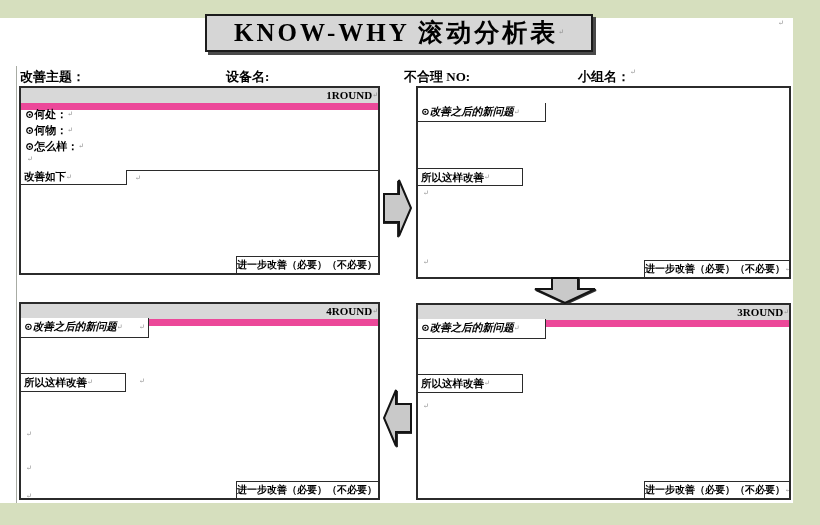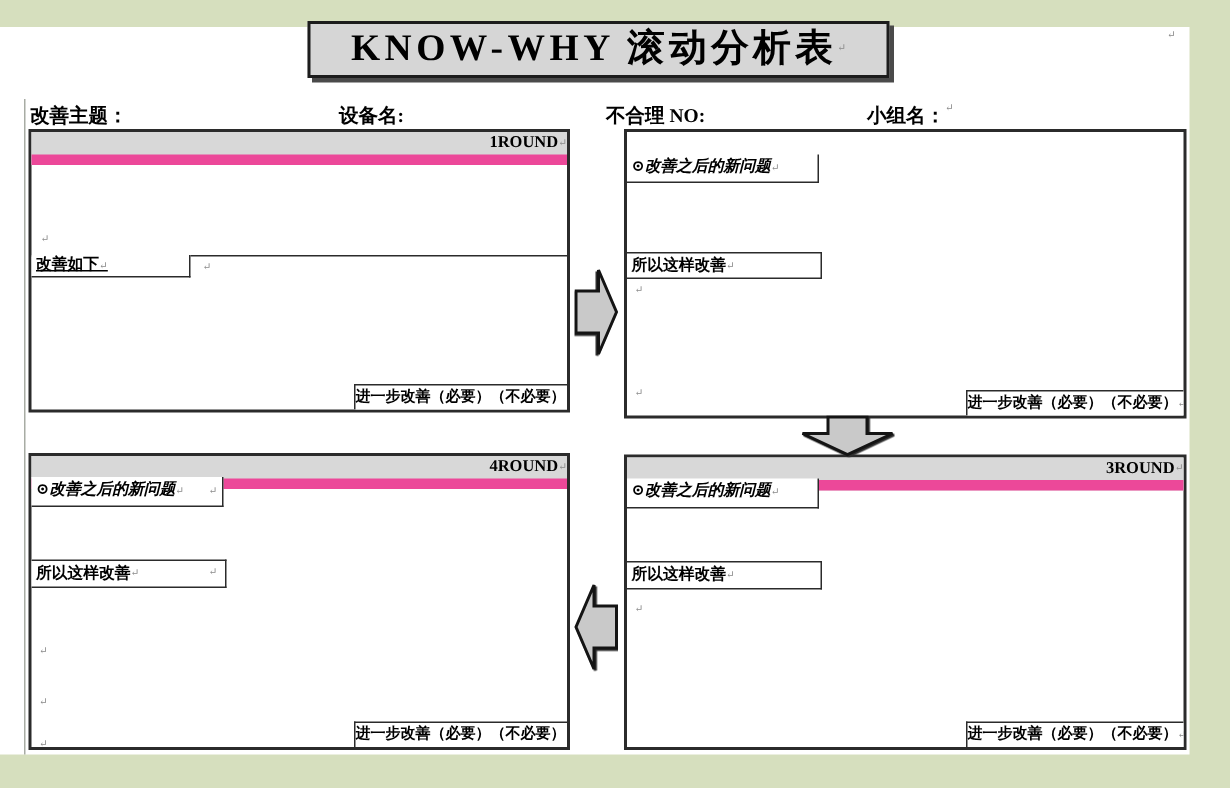--- a/index.html
+++ b/index.html
@@ -43,23 +43,23 @@
   .qline{font-size:11px;font-weight:bold;line-height:16px;white-space:nowrap;}
   .q1-lines{position:absolute;left:4px;top:18px;}
 
   .divider{position:absolute;left:0;right:0;border-top:1px solid #2b2b2b;}
 
   .cellbox{
     position:absolute;background:#fff;font-size:10.5px;font-weight:bold;
     white-space:nowrap;padding-left:3px;box-sizing:border-box;overflow:hidden;
   }
   .improve-box{left:0;top:82px;width:106px;height:15px;line-height:14px;
-    border-right:1px solid #2b2b2b;border-bottom:1px solid #2b2b2b;text-decoration:underline;}
+    border-right:1px solid #2b2b2b;border-bottom:1px solid #2b2b2b;}
   .newprob-box{left:0;width:128px;border-right:1px solid #2b2b2b;border-bottom:1px solid #2b2b2b;line-height:18px;font-style:italic;}
-  .soimp-box{left:0;width:130px;border:1px solid #2b2b2b;border-left:none;line-height:17px;}
+  .soimp-box{left:0;width:105px;border:1px solid #2b2b2b;border-left:none;line-height:17px;}
   .further-box{
     right:0;bottom:0;height:17px;line-height:16px;text-align:center;font-size:10px;
     border-left:1px solid #2b2b2b;border-top:1px solid #2b2b2b;padding-left:0;
   }
 
   .arrow-svg{position:absolute;}
   #arrow-right{left:383px;top:177px;}
   #arrow-down{left:533px;top:277px;}
   #arrow-left{left:382px;top:387px;}
   .arrow-shape{fill:#c9c9c9;stroke:#141414;stroke-width:2;stroke-linejoin:miter;}
@@ -79,20 +79,25 @@
 <div class="field-label" id="f-topic">改善主题：</div>
 <div class="field-label" id="f-equip">设备名:</div>
 <div class="field-label" id="f-no">不合理 NO:</div>
 <div class="field-label" id="f-group">
   <span>小组名：</span><span class="pilcrow">↵</span>
 </div>
 
 <div class="quad" id="q1">
   <div class="qhead">
     <span>1ROUND</span><span class="pilcrow">↵</span>
+  </div>
+  <div class="q1-lines">
+    <div class="qline"><span>⊙何处：</span><span class="pilcrow">↵</span></div>
+    <div class="qline"><span>⊙何物：</span><span class="pilcrow">↵</span></div>
+    <div class="qline"><span>⊙怎么样：</span><span class="pilcrow">↵</span></div>
   </div>
   <span class="pmark" style="left:6px;top:67px;">↵</span>
   <div class="divider" style="top:82px;"></div>
   <div class="cellbox improve-box">
     <span>改善如下</span><span class="pilcrow">↵</span>
   </div>
   <span class="pmark" style="left:114px;top:86px;">↵</span>
   <div class="cellbox further-box" style="width:142px;">
     <span>进一步改善（必要）（不必要）</span><span class="pilcrow">↵</span>
   </div>

